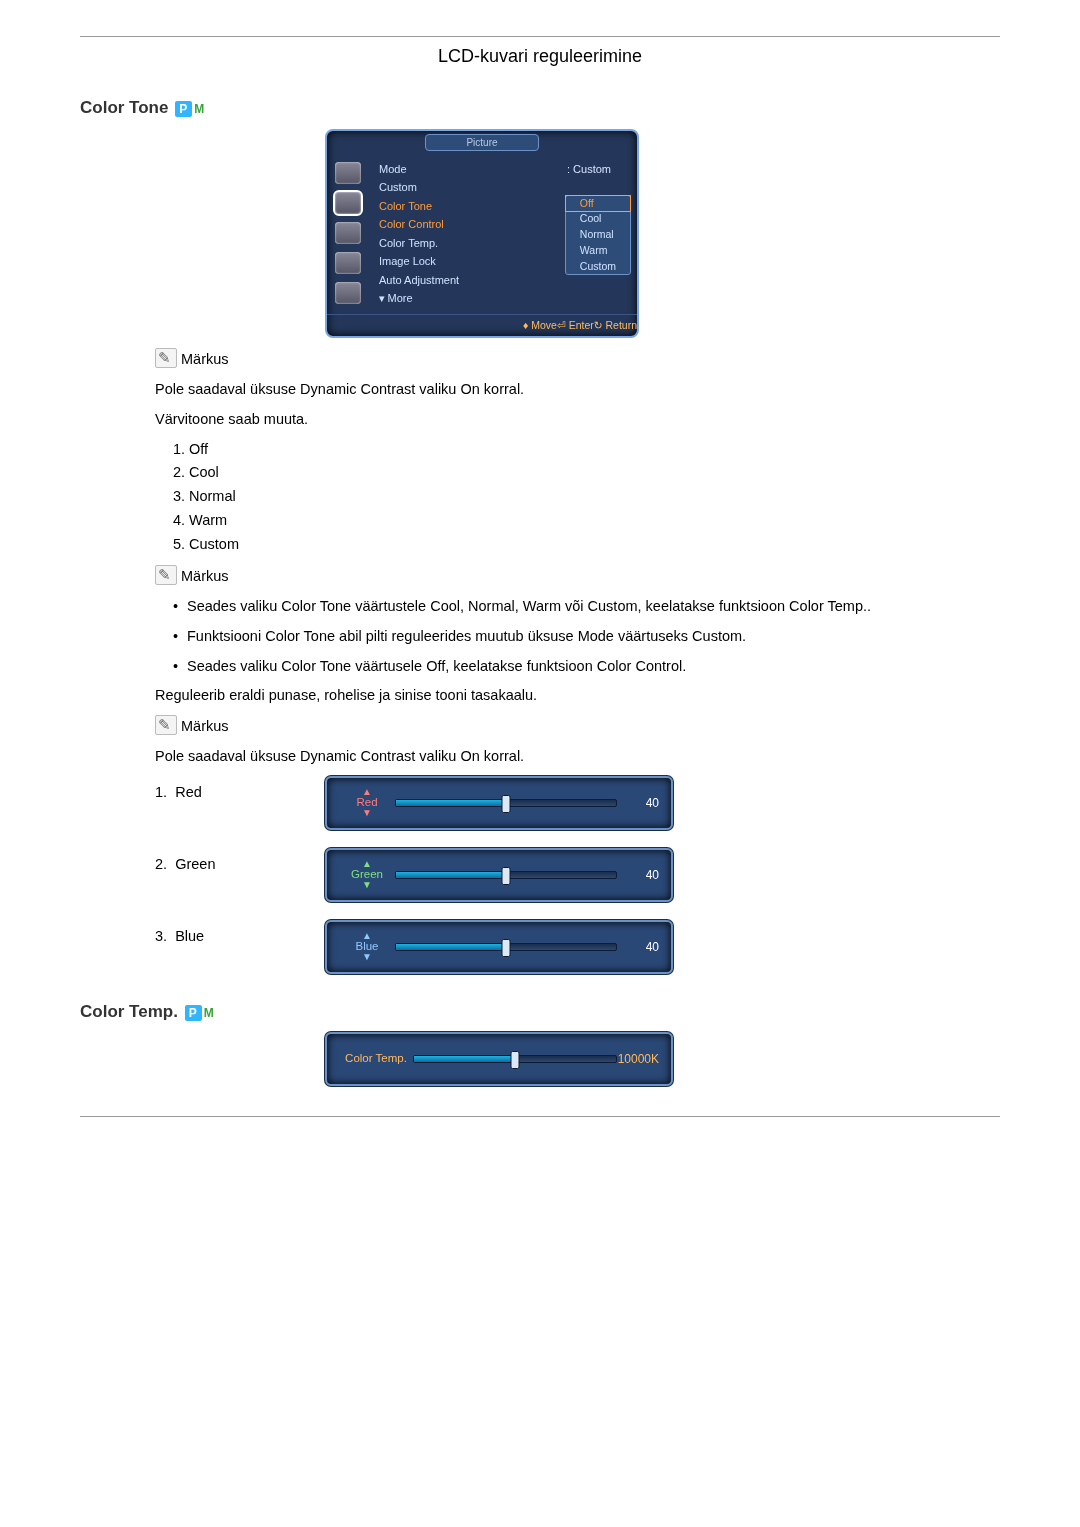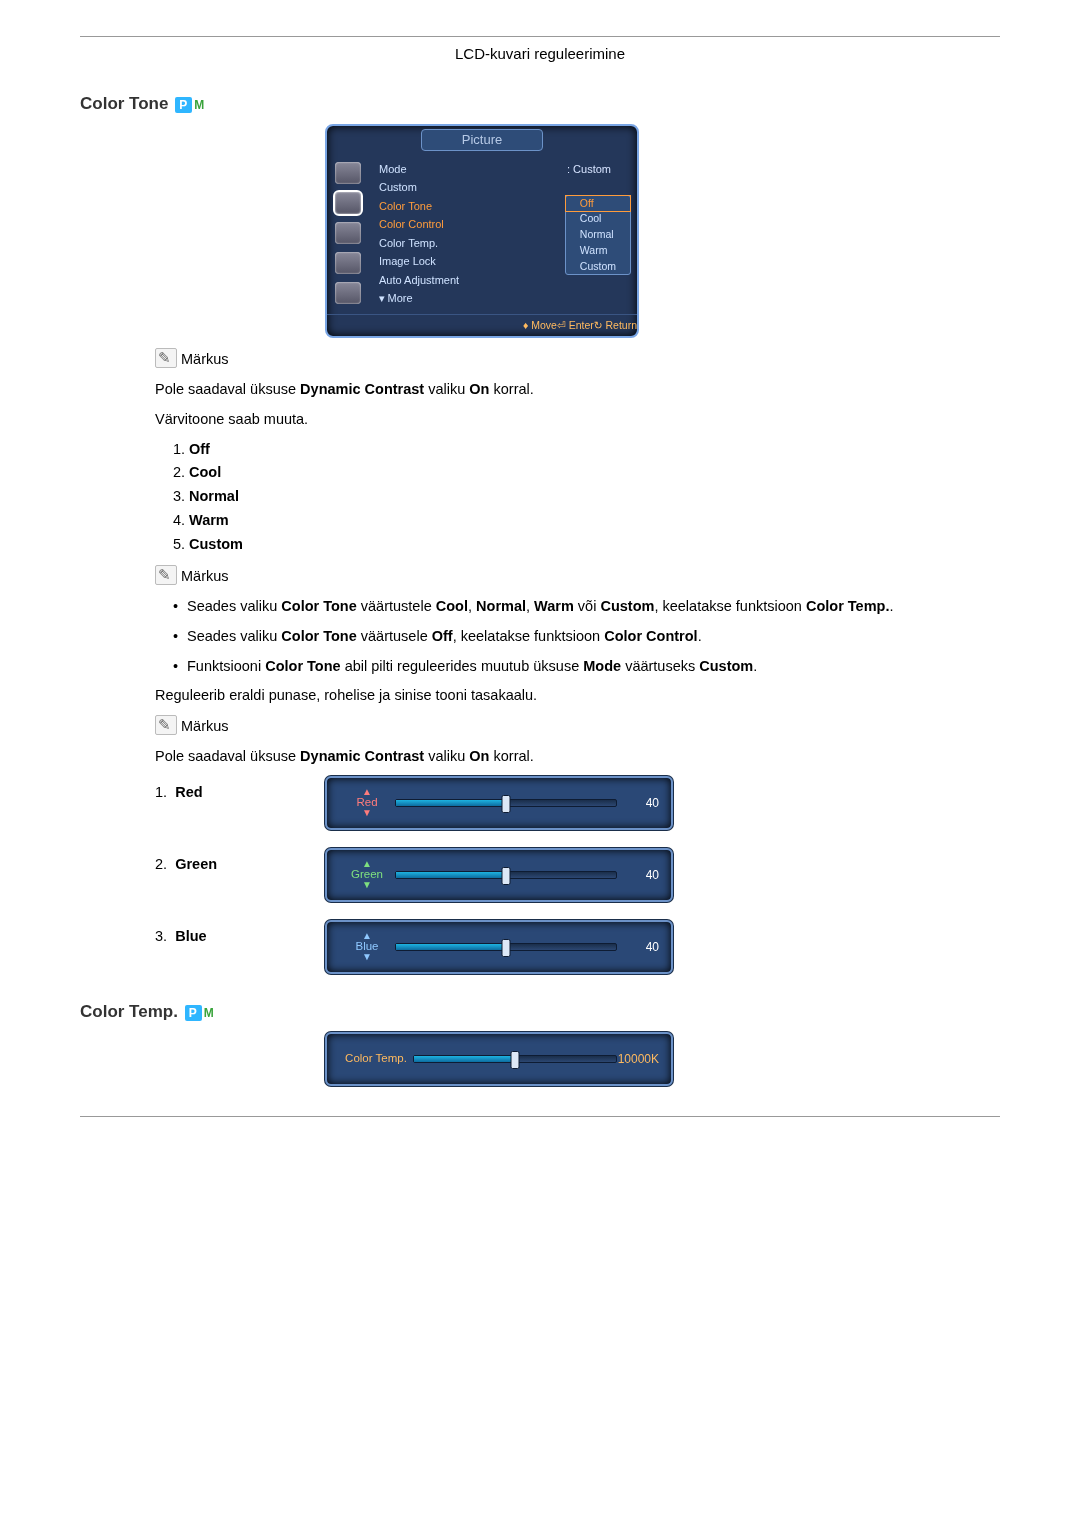--- a/index.html
+++ b/index.html
@@ -1,25 +1,25 @@
 <!DOCTYPE html>
 <html><head>
 <meta charset="utf-8">
 <style>
 body{margin:0;background:#fff;font-family:Arial,Helvetica,sans-serif;font-size:14.5px;color:#000;line-height:1.5}
 .page{width:920px;margin:0 auto;padding:30px 80px 50px}
 hr.rule{border:none;border-top:1px solid #999;margin:6px 0}
-.header-title{text-align:center;font-size:15px;margin:6px 0 14px}
+.header-title{text-align:center;font-size:18px;margin:6px 0 14px}
 .sec-h{font-size:17px;font-weight:bold;color:#333;margin:25px 0 8px}
 .sec-h .pm{display:inline-block;margin-left:2px;vertical-align:baseline}
 .pm{font-size:12px;font-weight:bold}
 .pm .p{background:#2fb6ff;color:#fff;padding:1px 4px;letter-spacing:1px;border-radius:2px}
 .pm .m{color:#39a33b;font-weight:bold;padding-left:2px}
 .osd{margin:0 0 10px 245px;width:310px;background:#24375a;border:2px solid #7aa6e5;border-radius:8px;box-shadow:inset 0 0 10px #000;color:#cfe2ff;font-size:11px}
-.osd-top{display:flex;justify-content:center;padding:3px 0;font-size:13px;color:#b6c9e6}
+.osd-top{display:flex;justify-content:center;padding:3px 0;font-size:10px;color:#b6c9e6}
 .osd-top span{background:#2e4c78;border:1px solid #6c92c8;padding:0 40px;border-radius:4px}
 .osd-body{display:flex}
 .osd-icons{width:42px;display:flex;flex-direction:column;align-items:center;gap:8px;padding:8px 0}
 .osd-icons .ic{width:26px;height:22px;border-radius:4px;background:linear-gradient(#889,#556);box-shadow:inset 0 0 2px #fff}
 .osd-icons .ic.sel{outline:2px solid #fff}
 .osd-rows{flex:1;padding:6px 10px}
 .osd-row{display:flex;justify-content:space-between;padding:1px 0}
 .osd-row.amber .lbl{color:#ff9c3c}
 .osd-val{color:#d6e3ff;min-width:60px}
 .osd-pop{position:relative}
@@ -31,21 +31,21 @@
 .content{margin-left:75px}
 .note-hd{font-weight:normal;font-size:14.5px;margin:10px 0 6px}
 .note-ic{display:inline-block;width:20px;height:18px;vertical-align:-4px;margin-right:4px;border:1px solid #bbb;border-radius:2px;position:relative;background:#f4f4f4}
 .note-ic::before{content:"✎";position:absolute;left:2px;top:-2px;font-size:15px;color:#666}
 p{margin:8px 0}
 ol{margin:4px 0 8px 8px;padding-left:26px}
 ol li{margin:2px 0}
 ul.bul{list-style:none;padding-left:18px;margin:6px 0}
 ul.bul li{position:relative;padding-left:14px;margin:8px 0}
 ul.bul li::before{content:"•";position:absolute;left:0;top:0}
-b{font-weight:bold}
+b{font-weight:normal}
 .sliders{margin-left:75px}
 .slider-row{display:flex;align-items:flex-start;margin:8px 0 18px}
 .slider-lbl{width:170px;padding-top:6px}
 .slider-box{width:320px;height:50px;background:#2a4876;border:2px solid #6c92c8;border-radius:6px;display:flex;align-items:center;padding:0 12px;box-shadow:inset 0 0 8px #000,0 0 0 1px #1a2e4a}
 .slider-name{width:56px;color:#fff;font-size:11.5px;display:flex;flex-direction:column;align-items:center;line-height:1}
 .slider-name .arr{color:#fff;font-size:10px}
 .slider-name.red span{color:#ff7c7c}
 .slider-name.green span{color:#7fe07f}
 .slider-name.blue span{color:#8fc8ff}
 .track{flex:1;height:6px;background:linear-gradient(#1a2e4a,#2c4772);border:1px solid #0e1c33;position:relative;border-radius:2px}
@@ -129,22 +129,22 @@
     <ol>
       <li><b>Off</b></li>
       <li><b>Cool</b></li>
       <li><b>Normal</b></li>
       <li><b>Warm</b></li>
       <li><b>Custom</b></li>
     </ol>
     <div class="note-hd"><span class="note-ic"></span><span>Märkus</span></div>
     <ul class="bul">
       <li><span>Seades valiku </span><b>Color Tone</b><span> väärtustele </span><b>Cool</b><span>, </span><b>Normal</b><span>, </span><b>Warm</b><span> või </span><b>Custom</b><span>, keelatakse funktsioon </span><b>Color Temp.</b><span>.</span></li>
+      <li><span>Funktsiooni </span><b>Color Tone</b><span> abil pilti reguleerides muutub üksuse </span><b>Mode</b><span> väärtuseks </span><b>Custom</b><span>.</span></li>
       <li><span>Seades valiku </span><b>Color Tone</b><span> väärtusele </span><b>Off</b><span>, keelatakse funktsioon </span><b>Color Control</b><span>.</span></li>
-      <li><span>Funktsiooni </span><b>Color Tone</b><span> abil pilti reguleerides muutub üksuse </span><b>Mode</b><span> väärtuseks </span><b>Custom</b><span>.</span></li>
     </ul>
   </div>
 
   <div class="content">
     <p>Reguleerib eraldi punase, rohelise ja sinise tooni tasakaalu.</p>
     <div class="note-hd" style="margin-top:0"><span class="note-ic"></span><span>Märkus</span></div>
     <p><span>Pole saadaval üksuse </span><b>Dynamic Contrast</b><span> valiku </span><b>On</b><span> korral.</span></p>
   </div>
 
   <div class="sliders">

